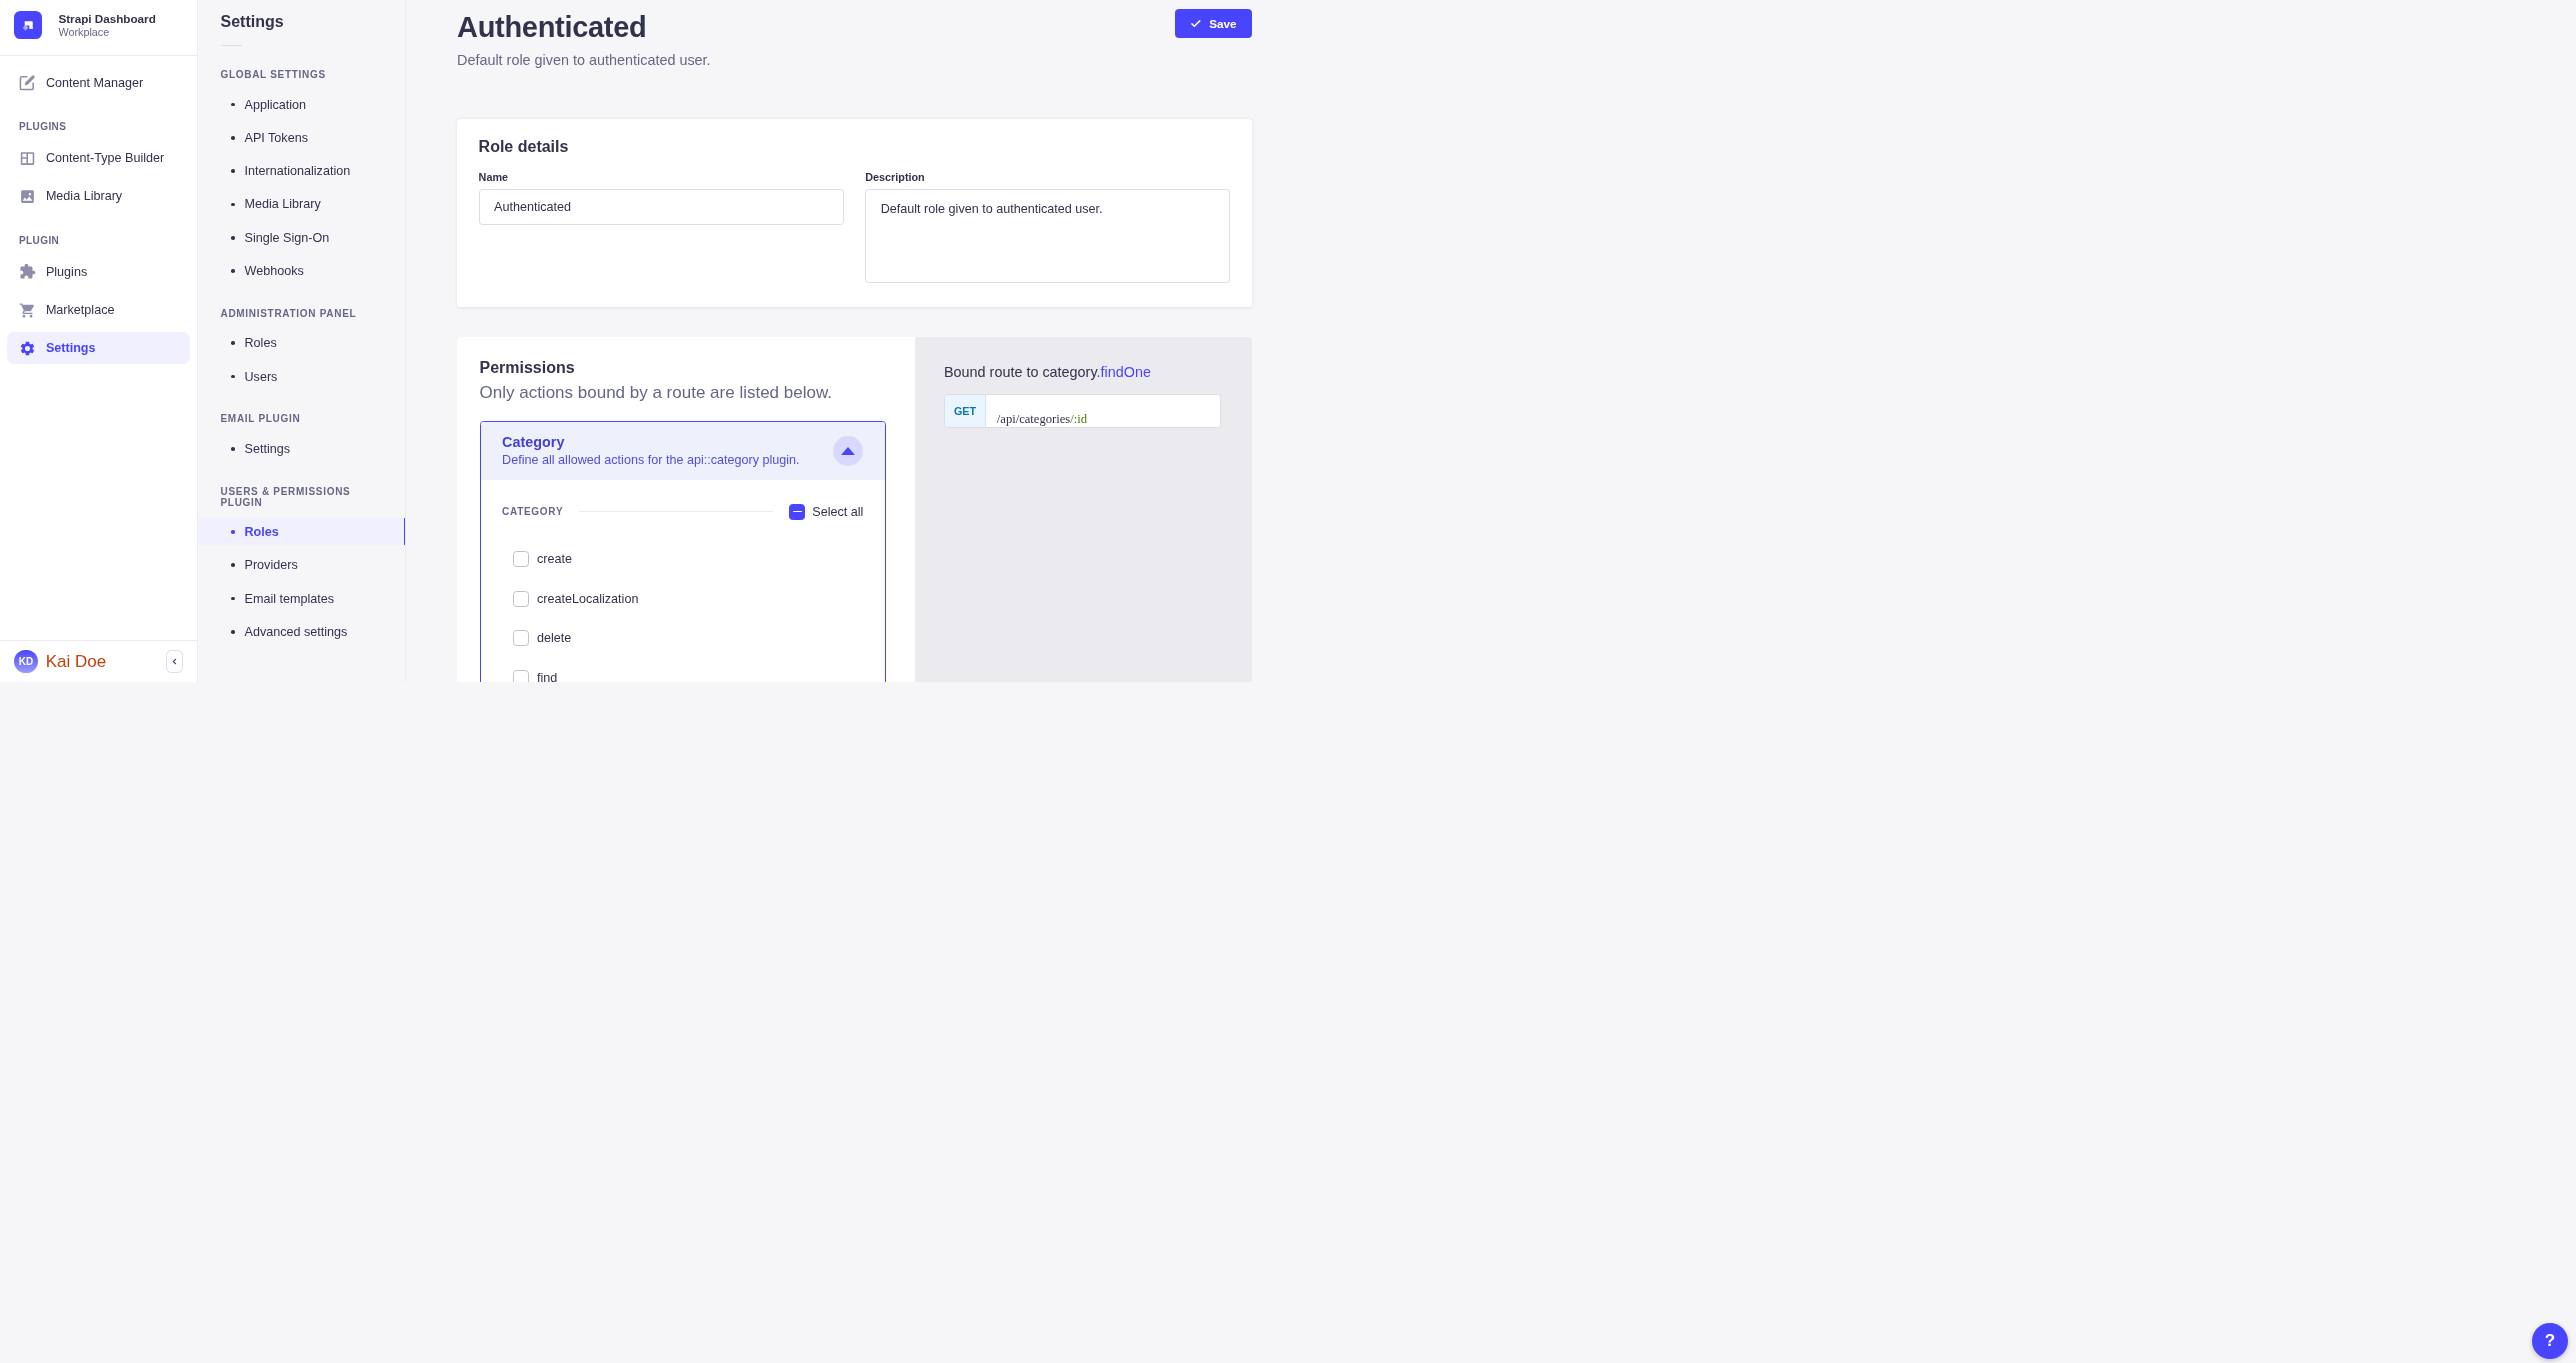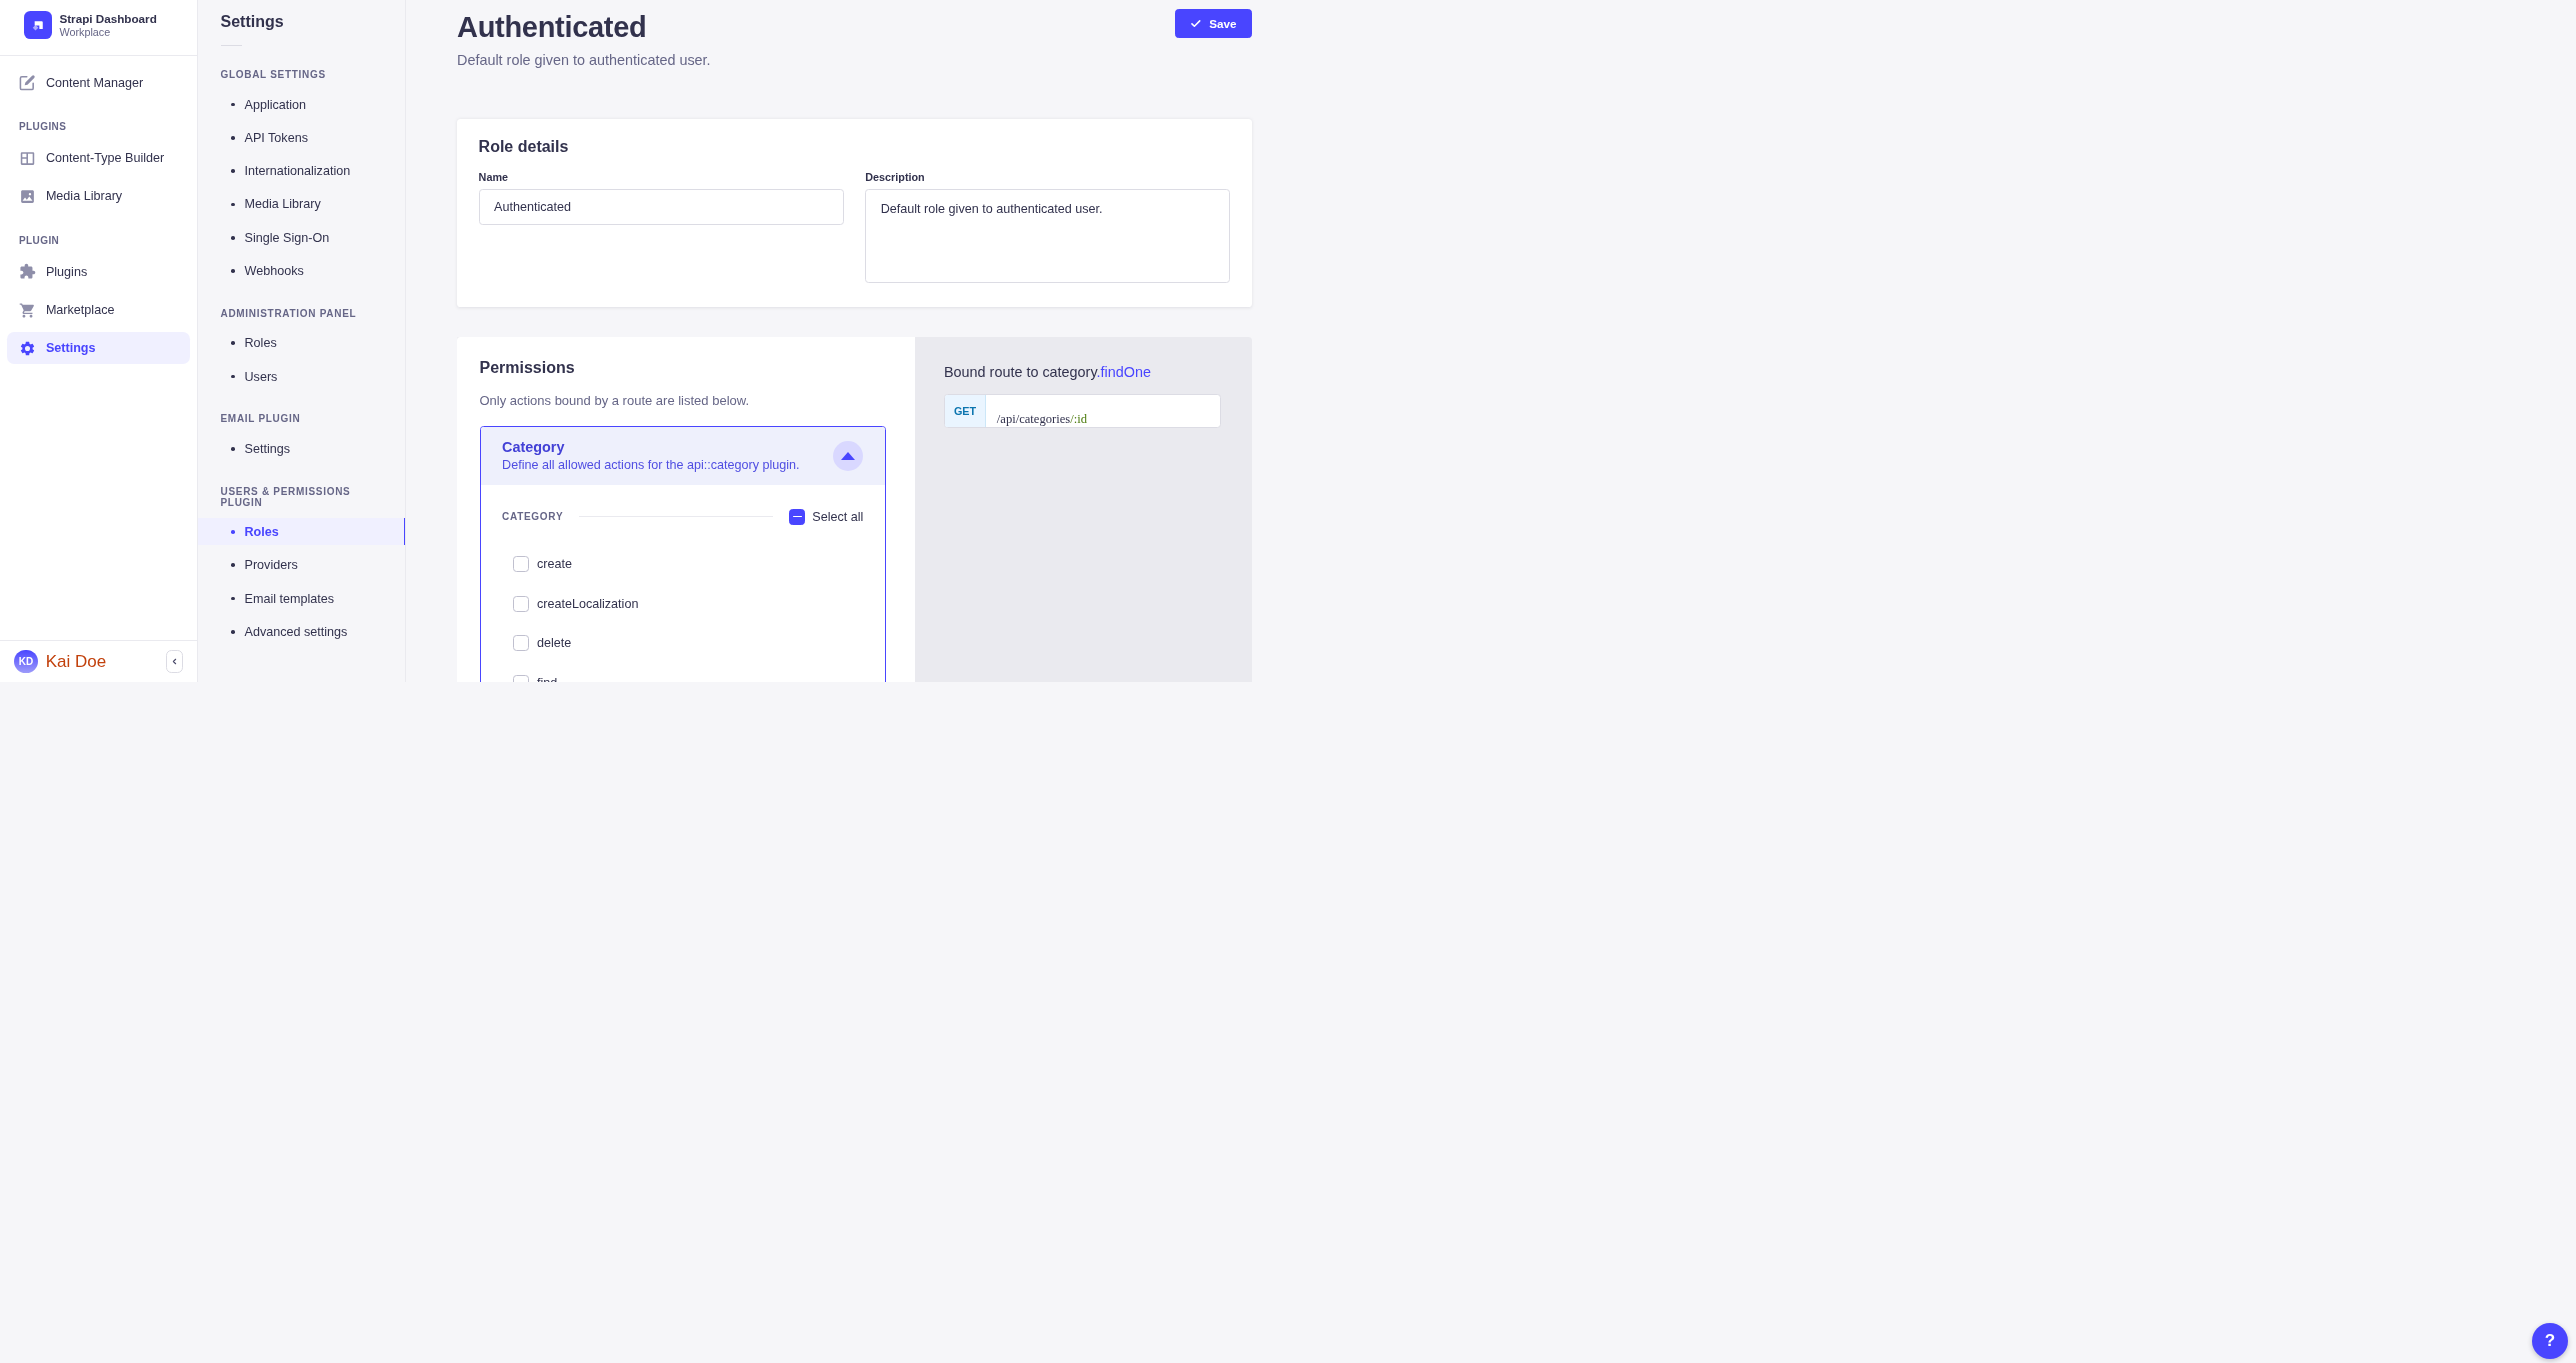--- a/index.html
+++ b/index.html
@@ -3,21 +3,21 @@
 <meta charset="utf-8">
 <style>
   * { margin:0; padding:0; box-sizing:border-box; }
   html,body { width:1288px; height:682px; overflow:hidden;
     font-family:"Liberation Sans", sans-serif; background:#f6f6f9; color:#32324d; }
   .app { display:flex; width:100%; height:100%; }
 
   
   .main-nav { position:relative; width:198px; flex:0 0 198px; background:#fff;
     border-right:0.9px solid #eaeaef; }
-  .brand { display:flex; align-items:center; gap:7px; padding:10.8px 14.4px 15.3px;margin-left:10px; }
+  .brand { display:flex; align-items:center; gap:16px; padding:10.8px 14.4px 15.3px; }
   .brand-logo { width:28px; height:28px; border-radius:6.3px; background:#4945ff;
     display:flex; align-items:center; justify-content:center; flex:0 0 28px; }
   .brand-title { font-size:11.7px; font-weight:bold; color:#32324d; line-height:15.3px; }
   .brand-sub { font-size:10.8px; color:#666687; line-height:13.5px; }
   .nav-divider { height:0.9px; background:#eaeaef; }
   .nav-list { padding:10.8px 0 0; }
   .nav-item { display:flex; align-items:center; gap:9px; height:32px; margin:0 7.2px 6.3px;
     padding:0 7.2px 0 11.7px; border-radius:7.2px; cursor:pointer; }
   .nav-item .nv-ic { width:18px; height:18px; color:#8e8ea9; flex:0 0 18px; display:flex; align-items:center; }
   .nav-item .nv-lb { font-size:12.6px; color:#32324d; }
@@ -68,21 +68,21 @@
   .field-label { font-size:10.8px; font-weight:bold; color:#32324d; margin-bottom:6.3px; }
   .text-input { width:100%; height:36px; border:0.9px solid #dcdce4; border-radius:3.6px;
     padding:0 14.4px; font-size:12.6px; color:#32324d; font-family:inherit; background:#fff; }
   .textarea { width:100%; height:94px; border:0.9px solid #dcdce4; border-radius:3.6px;
     padding:10px 14.4px; font-size:12.6px; color:#32324d; font-family:inherit; background:#fff;
     resize:none; line-height:18px; }
 
   .perm-wrap { display:flex; margin-top:30px; height:352px; overflow:hidden; }
   .perm-card { width:458px; flex:0 0 458px; background:#fff; border-radius:3.6px 0 0 0;
     box-shadow:0 0.9px 3.6px rgba(33,33,52,.1); padding:21.6px 29px 0 22.5px; }
-  .perm-sub { font-size:13px; color:#666687; margin-top:16px; }
+  .perm-sub { font-size:17px; color:#666687; margin-top:6px; }
   .accordion { margin-top:18px; border:0.9px solid #4945ff; border-radius:3.6px; overflow:hidden; }
   .acc-header { background:#eef0fc; padding:12.6px 21.6px; display:flex; align-items:center;
     justify-content:space-between; cursor:pointer; }
   .acc-title { font-size:14.4px; font-weight:bold; color:#4341d6; }
   .acc-desc { font-size:12.6px; color:#504ee2; margin-top:2.7px; }
   .acc-toggle { width:30px; height:30px; border-radius:50%; background:#d9d8ff; border:none;
     display:flex; align-items:center; justify-content:center; cursor:pointer; flex:0 0 30px; }
   .caret-up { width:0; height:0; border-left:7.2px solid transparent; border-right:7.2px solid transparent;
     border-bottom:8px solid #4945ff; }
   .acc-body { background:#fff; padding:24px 21.6px 27px; }

